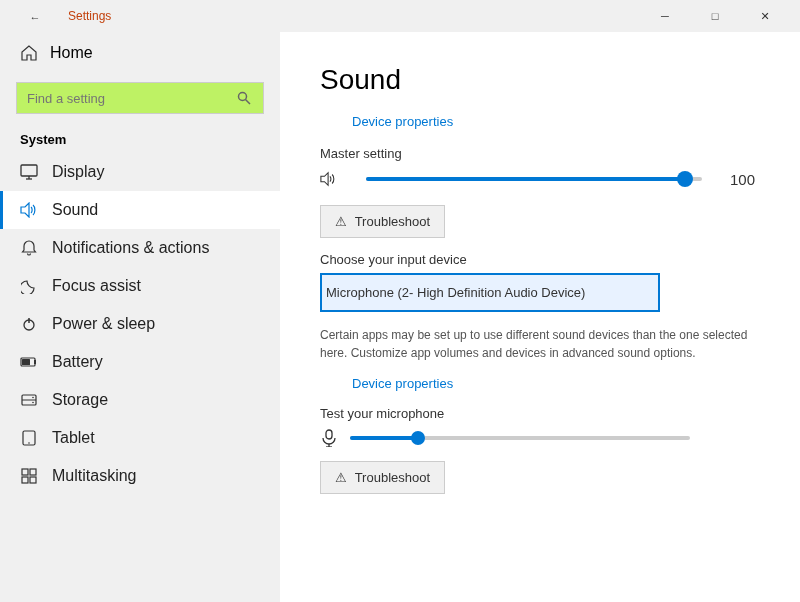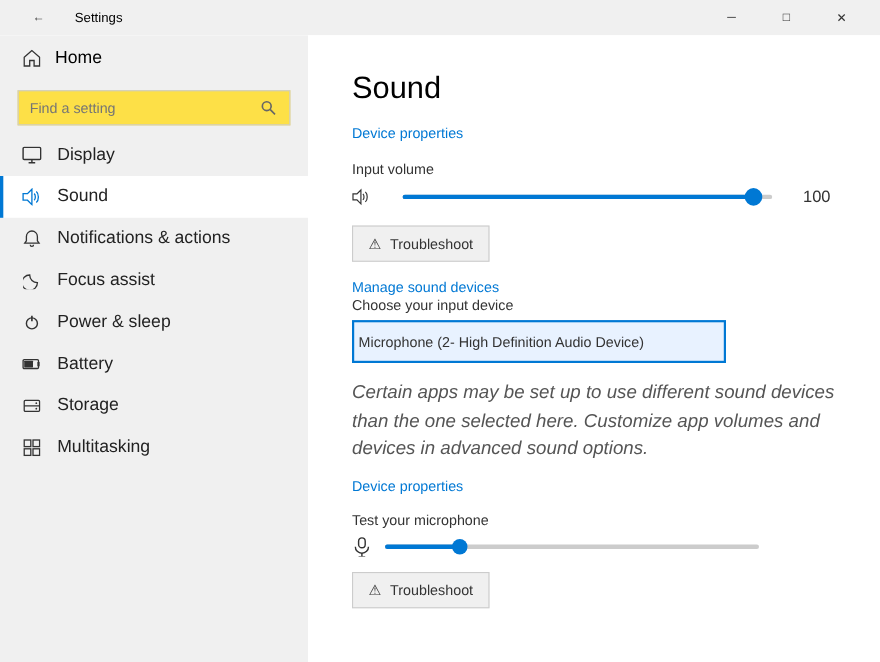--- a/index.html
+++ b/index.html
@@ -20,21 +20,21 @@
       padding: 8px 12px;
       height: 32px;
     }
     .titlebar-left {
       display: flex;
       align-items: center;
       gap: 10px;
     }
     .titlebar-title {
       font-size: 12px;
-      color: #000000;
+      color: #c2410c;
     }
     .titlebar-controls {
       display: flex;
       gap: 4px;
     }
     .titlebar-btn {
       width: 46px;
       height: 24px;
       border: none;
       background: transparent;
@@ -66,21 +66,21 @@
       display: flex;
       align-items: center;
       gap: 12px;
       padding: 12px 20px;
       cursor: pointer;
     }
     .sidebar-search {
       margin: 8px 16px;
       display: flex;
       align-items: center;
-      background: #fde047;
+      background: #bef264;
       border: 1px solid #ccc;
       padding: 6px 10px;
       gap: 8px;
     }
     .sidebar-search input {
       border: none;
       outline: none;
       flex: 1;
       font-size: 13px;
       background: transparent;
@@ -126,20 +126,21 @@
       font-size: 28px;
       font-weight: 300;
       color: #000;
       margin-bottom: 16px;
     }
     .link {
       color: #0078d4;
       font-size: 13px;
       cursor: pointer;
       text-decoration: none;
+      margin-left: 32px;
     }
     .section-label {
       font-size: 13px;
       color: #333;
       margin-top: 16px;
       margin-bottom: 8px;
     }
     .volume-row {
       display: flex;
       align-items: center;
@@ -207,26 +208,25 @@
       border: 2px solid #0078d4;
       background: #e8f2ff;
       padding: 10px 4px;
       font-size: 13px;
       color: #333;
       cursor: pointer;
       max-width: 340px;
       margin-bottom: 14px;
     }
     .info-text {
-      font-size: 17px;
+      font-size: 12px;
       color: #555;
       max-width: 460px;
       line-height: 1.5;
       margin-bottom: 12px;
-      font-style: italic;
     }
     .mic-row {
       display: flex;
       align-items: center;
       gap: 12px;
       margin-top: 6px;
       margin-bottom: 14px;
     }
     .mic-slider-track {
       flex: 1;
@@ -284,20 +284,21 @@
     <div class="sidebar-search">
       <input type="text" placeholder="Find a setting" style="">
       <div class="icon">
         <svg width="14" height="14" viewBox="0 0 14 14" fill="none">
           <circle cx="5.5" cy="5.5" r="4" stroke="#666" stroke-width="1.5"></circle>
           <line x1="8.5" y1="8.5" x2="13" y2="13" stroke="#666" stroke-width="1.5"></line>
         </svg>
       </div>
     </div>
 
+    <div class="sidebar-section-title">System</div>
 
     <div class="sidebar-item">
       <div class="icon">
         <svg width="18" height="16" viewBox="0 0 18 16" fill="none">
           <rect x="1" y="1" width="16" height="11" rx="1" stroke="#333" stroke-width="1.3" fill="none"></rect>
           <line x1="6" y1="15" x2="12" y2="15" stroke="#333" stroke-width="1.3"></line>
           <line x1="9" y1="12" x2="9" y2="15" stroke="#333" stroke-width="1.3"></line>
         </svg>
       </div>
       <span>Display</span>
@@ -359,40 +360,49 @@
         <svg width="16" height="16" viewBox="0 0 16 16" fill="none">
           <rect x="1" y="3" width="14" height="10" rx="1" stroke="#333" stroke-width="1.2" fill="none"></rect>
           <line x1="1" y1="8" x2="15" y2="8" stroke="#333" stroke-width="1"></line>
           <circle cx="12" cy="5.5" r="0.8" fill="#333"></circle>
           <circle cx="12" cy="10.5" r="0.8" fill="#333"></circle>
         </svg>
       </div>
       <span>Storage</span>
     </div>
 
+    <div class="sidebar-item">
+      <div class="icon">
+        <svg width="14" height="16" viewBox="0 0 14 16" fill="none">
+          <rect x="1" y="1" width="12" height="14" rx="1.5" stroke="#333" stroke-width="1.2" fill="none"></rect>
+          <circle cx="7" cy="13" r="0.8" fill="#333"></circle>
+        </svg>
+      </div>
+      <span>Tablet</span>
+    </div>
 
     <div class="sidebar-item">
       <div class="icon">
         <svg width="16" height="16" viewBox="0 0 16 16" fill="none">
           <rect x="1" y="1" width="6" height="6" stroke="#333" stroke-width="1.2" fill="none"></rect>
           <rect x="9" y="1" width="6" height="6" stroke="#333" stroke-width="1.2" fill="none"></rect>
           <rect x="1" y="9" width="6" height="6" stroke="#333" stroke-width="1.2" fill="none"></rect>
           <rect x="9" y="9" width="6" height="6" stroke="#333" stroke-width="1.2" fill="none"></rect>
         </svg>
       </div>
       <span>Multitasking</span>
     </div>
   </div>
 
   <div class="main">
     <h1 class="page-title">Sound</h1>
 
     <a class="link">Device properties</a>
 
-    <p class="section-label">Input volume</p>
+    <p class="section-label">Master setting</p>
 
     <div class="volume-row">
       <div class="icon">
         <svg width="20" height="16" viewBox="0 0 20 16" fill="none">
           <polygon points="1,5 5,5 9,1 9,15 5,11 1,11" stroke="#333" stroke-width="1.2" fill="none"></polygon>
           <path d="M11 5c1.5 1.5 1.5 4.5 0 6" stroke="#333" stroke-width="1.2" fill="none"></path>
           <path d="M13.5 3c2.5 2.5 2.5 7.5 0 10" stroke="#333" stroke-width="1.2" fill="none"></path>
         </svg>
       </div>
       <div class="slider-container">
@@ -402,21 +412,20 @@
         </div>
       </div>
       <span class="volume-value">100</span>
     </div>
 
     <button class="troubleshoot-btn">
       <span>⚠</span>
       <span>Troubleshoot</span>
     </button>
 
-    <a class="link">Manage sound devices</a>
 
 
     <p class="input-device-label">Choose your input device</p>
 
     <div class="device-select">
       <span>Microphone (2- High Definition Audio Device)</span>
     </div>
 
     <p class="info-text">Certain apps may be set up to use different sound devices than the one selected here. Customize app volumes and devices in advanced sound options.</p>
 

